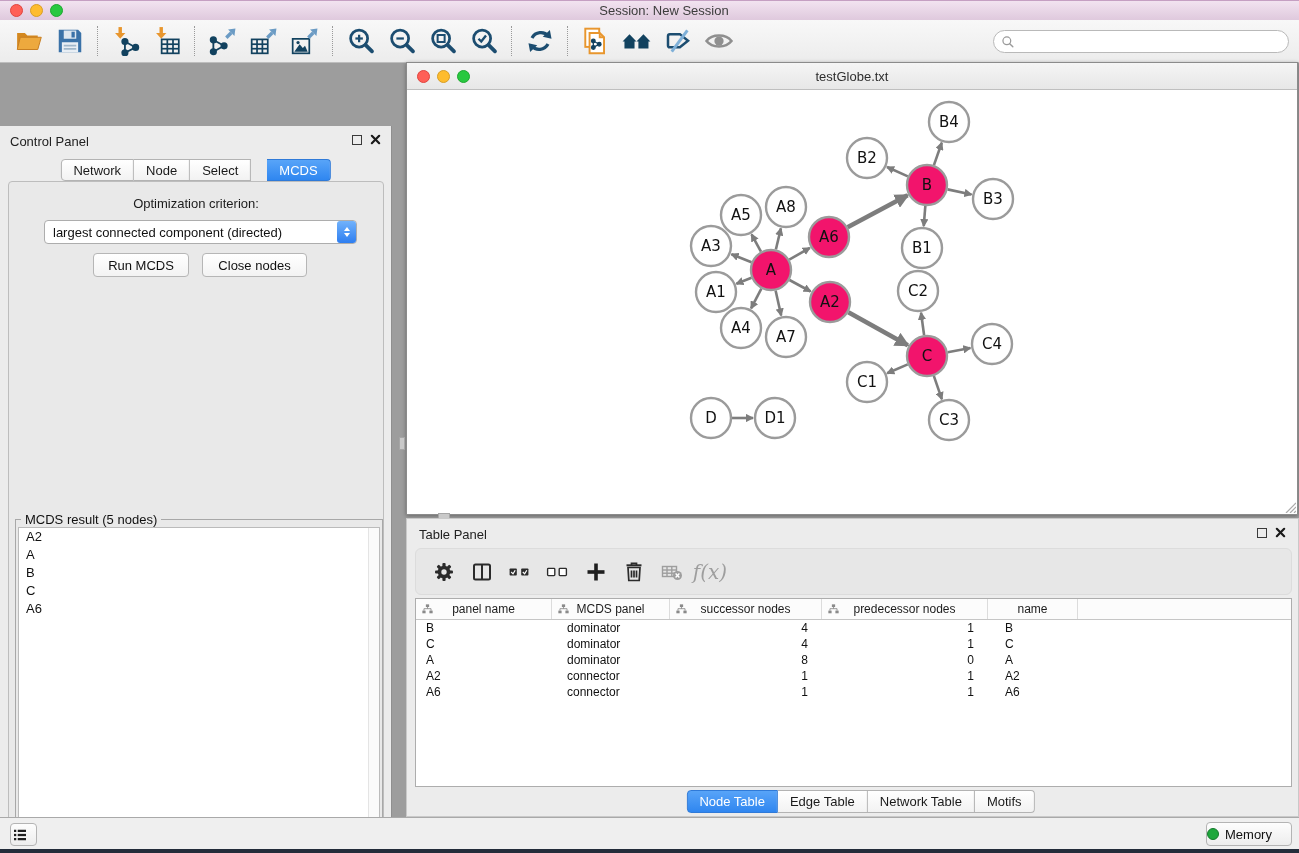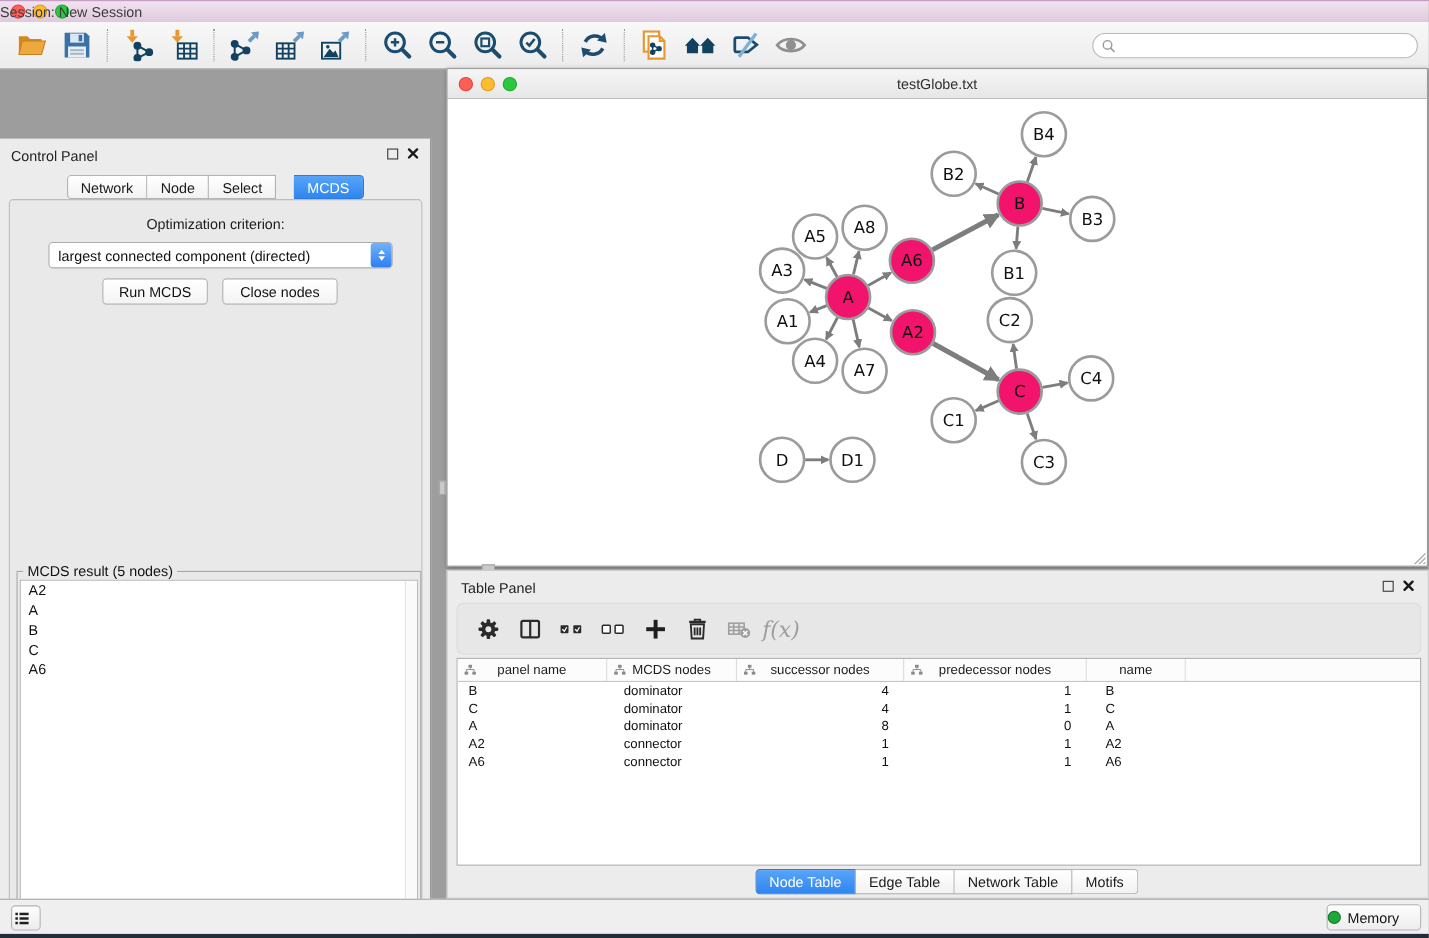--- a/index.html
+++ b/index.html
@@ -10,21 +10,21 @@
 
   
   .titlebar { position:absolute; top:0; left:0; width:1299px; height:20px;
     background:linear-gradient(#f2e3f0,#dfc9dd); border-top:1px solid #c59fc2;
     display:flex; align-items:center; }
   .traffic { display:flex; gap:7px; margin-left:10px; }
   .tl { width:13px; height:13px; border-radius:50%; display:inline-block; }
   .tl.red { background:#ff5f57; border:1px solid #e0443e; }
   .tl.yellow { background:#febc2e; border:1px solid #d89e24; }
   .tl.green { background:#28c840; border:1px solid #1da82f; }
-  .win-title { position:absolute; left:0; right:0; text-align:left; color:#3d3d3d; font-size:13px; }
+  .win-title { position:absolute; left:0; right:0; text-align:center; color:#3d3d3d; font-size:13px;padding-left:29px; }
 
   
   .toolbar { position:absolute; top:20px; left:0; width:1299px; height:43px;
     background:linear-gradient(#f8f8f8,#ececec); border-bottom:1px solid #bdbdbd;
     display:flex; align-items:center; padding-left:8px; }
   .tb-items { display:flex; align-items:center; height:100%; }
   .tb-btn { width:41px; height:38px; background:none; border:none; display:flex; align-items:center; justify-content:center; cursor:default; }
   .tb-ico { width:30px; height:30px; }
   .tb-sep { width:1px; height:30px; border-left:1px dotted #9a9a9a; margin:0 7px; }
   .search { position:absolute; right:10px; top:10px; width:296px; height:23px; background:#fff;
@@ -657,21 +657,21 @@
             <div class="th" style="width:136px">
               <svg>
                 <use href="#i-sitemap"></use>
               </svg>
               <span>panel name</span>
             </div>
             <div class="th" style="width:118px">
               <svg>
                 <use href="#i-sitemap"></use>
               </svg>
-              <span>MCDS nodes</span>
+              <span>MCDS panel</span>
             </div>
             <div class="th" style="width:152px">
               <svg>
                 <use href="#i-sitemap"></use>
               </svg>
               <span>successor nodes</span>
             </div>
             <div class="th" style="width:166px">
               <svg>
                 <use href="#i-sitemap"></use>

